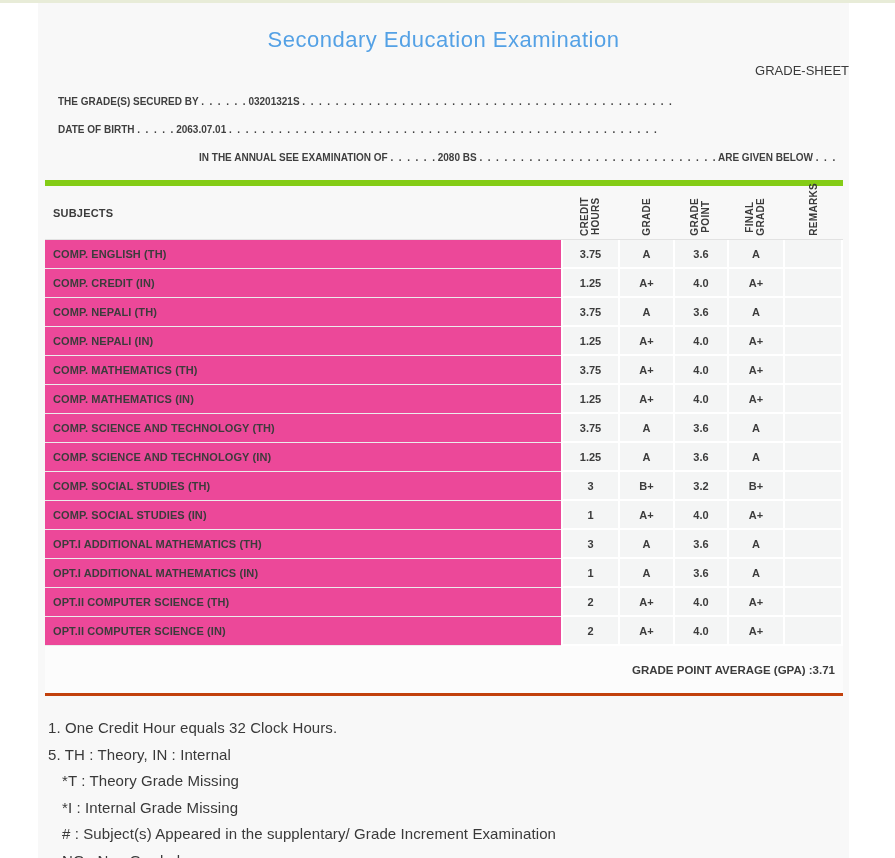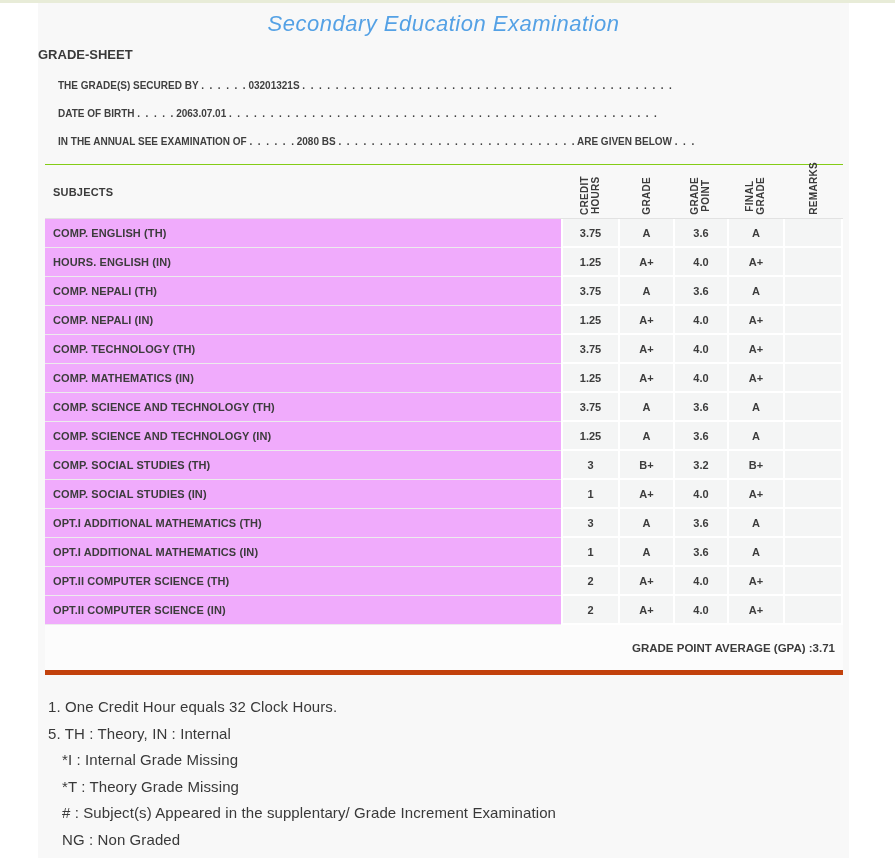--- a/index.html
+++ b/index.html
@@ -18,48 +18,47 @@
     min-height: 855px;
     background: #f8f8f8;
     padding-top: 6px;
   }
   .page-title {
     text-align: center;
     color: #54a1e5;
     font-size: 22px;
     font-weight: 400;
     letter-spacing: 0.5px;
-    margin: 2px 0 10px 0;
-    font-style: italic;
+    margin: 18px 0 10px 0;
   }
   .sheet-subtitle {
-    text-align: left;
+    text-align: right;
     font-size: 13px;
-    font-weight: 700;
+    font-weight: 400;
     color: #3a3a3a;
     margin: 0 0 18px 0;
   }
   .dotlines { padding-left: 20px; }
   .dotline {
     font-size: 10px;
     font-weight: 700;
     color: #3f3f3f;
     white-space: pre;
     overflow: hidden;
     width: 712px;
     margin-bottom: 17px;
   }
-  .dotline.wide { width: 780px; }
+  .dotline.wide { width: 780px; text-align: right; }
   
   table.grades {
     margin: 6px 6px 0 7px;
     width: 798px;
     border-collapse: separate;
     border-spacing: 0;
-    border-top: 1px solid #84cc16;
+    border-top: 6px solid #84cc16;
     font-size: 11px;
   }
   table.grades col.c-sub { width: 516px; }
   table.grades col.c1 { width: 57px; }
   table.grades col.c2 { width: 55px; }
   table.grades col.c3 { width: 54px; }
   table.grades col.c4 { width: 56px; }
   table.grades col.c5 { width: 60px; }
   thead th {
     height: 54px;
@@ -88,38 +87,38 @@
     letter-spacing: 0.3px;
     font-weight: 700;
     color: #3b3b3b;
   }
   tbody td {
     height: 29px;
     font-weight: 600;
     color: #3c3c3c;
   }
   td.c-sub {
-    background: #f0abfc;
+    background: #ec4899;
     border-bottom: 1px solid #ececec;
     padding-left: 8px;
     letter-spacing: 0.1px;
   }
   td.c-num {
     background: #f4f5f5;
     border-left: 2px solid #ffffff;
     border-bottom: 2px solid #ffffff;
     text-align: center;
   }
   td.c-last { border-right: 2px solid #ffffff; }
   
   .gpa-row {
     margin: 0 6px 0 7px;
     height: 50px;
     background: #fcfcfc;
-    border-bottom: 5px solid #c2410c;
+    border-bottom: 3px solid #c2410c;
     display: flex;
     align-items: center;
     justify-content: flex-end;
     padding-right: 8px;
     font-size: 11.5px;
     font-weight: 600;
     color: #3c3c3c;
   }
   .gpa-row .gpa-value { }
   
@@ -189,21 +188,21 @@
     <tbody>
         <tr>
           <td class="c-sub">COMP. ENGLISH (TH)</td>
           <td class="c-num">3.75</td>
           <td class="c-num">A</td>
           <td class="c-num">3.6</td>
           <td class="c-num">A</td>
           <td class="c-num c-last"></td>
         </tr>
         <tr>
-          <td class="c-sub">HOURS. ENGLISH (IN)</td>
+          <td class="c-sub">COMP. CREDIT (IN)</td>
           <td class="c-num">1.25</td>
           <td class="c-num">A+</td>
           <td class="c-num">4.0</td>
           <td class="c-num">A+</td>
           <td class="c-num c-last"></td>
         </tr>
         <tr>
           <td class="c-sub">COMP. NEPALI (TH)</td>
           <td class="c-num">3.75</td>
           <td class="c-num">A</td>
@@ -213,21 +212,21 @@
         </tr>
         <tr>
           <td class="c-sub">COMP. NEPALI (IN)</td>
           <td class="c-num">1.25</td>
           <td class="c-num">A+</td>
           <td class="c-num">4.0</td>
           <td class="c-num">A+</td>
           <td class="c-num c-last"></td>
         </tr>
         <tr>
-          <td class="c-sub">COMP. TECHNOLOGY (TH)</td>
+          <td class="c-sub">COMP. MATHEMATICS (TH)</td>
           <td class="c-num">3.75</td>
           <td class="c-num">A+</td>
           <td class="c-num">4.0</td>
           <td class="c-num">A+</td>
           <td class="c-num c-last"></td>
         </tr>
         <tr>
           <td class="c-sub">COMP. MATHEMATICS (IN)</td>
           <td class="c-num">1.25</td>
           <td class="c-num">A+</td>
@@ -303,21 +302,21 @@
   </table>
 
   <div class="gpa-row">
     <span>GRADE POINT AVERAGE (GPA) :</span>
     <span class="gpa-value">3.71</span>
   </div>
 
   <div class="notes">
       <div class="note-line">1. One Credit Hour equals 32 Clock Hours.</div>
       <div class="note-line">5. TH : Theory, IN : Internal</div>
+      <div class="note-line indent">*T : Theory Grade Missing</div>
       <div class="note-line indent">*I : Internal Grade Missing</div>
-      <div class="note-line indent">*T : Theory Grade Missing</div>
       <div class="note-line indent"># : Subject(s) Appeared in the supplentary/ Grade Increment Examination</div>
       <div class="note-line indent">NG : Non Graded</div>
     </div>
 
   <hr class="dotted-sep">
 
 </div>
 
 </body></html>

